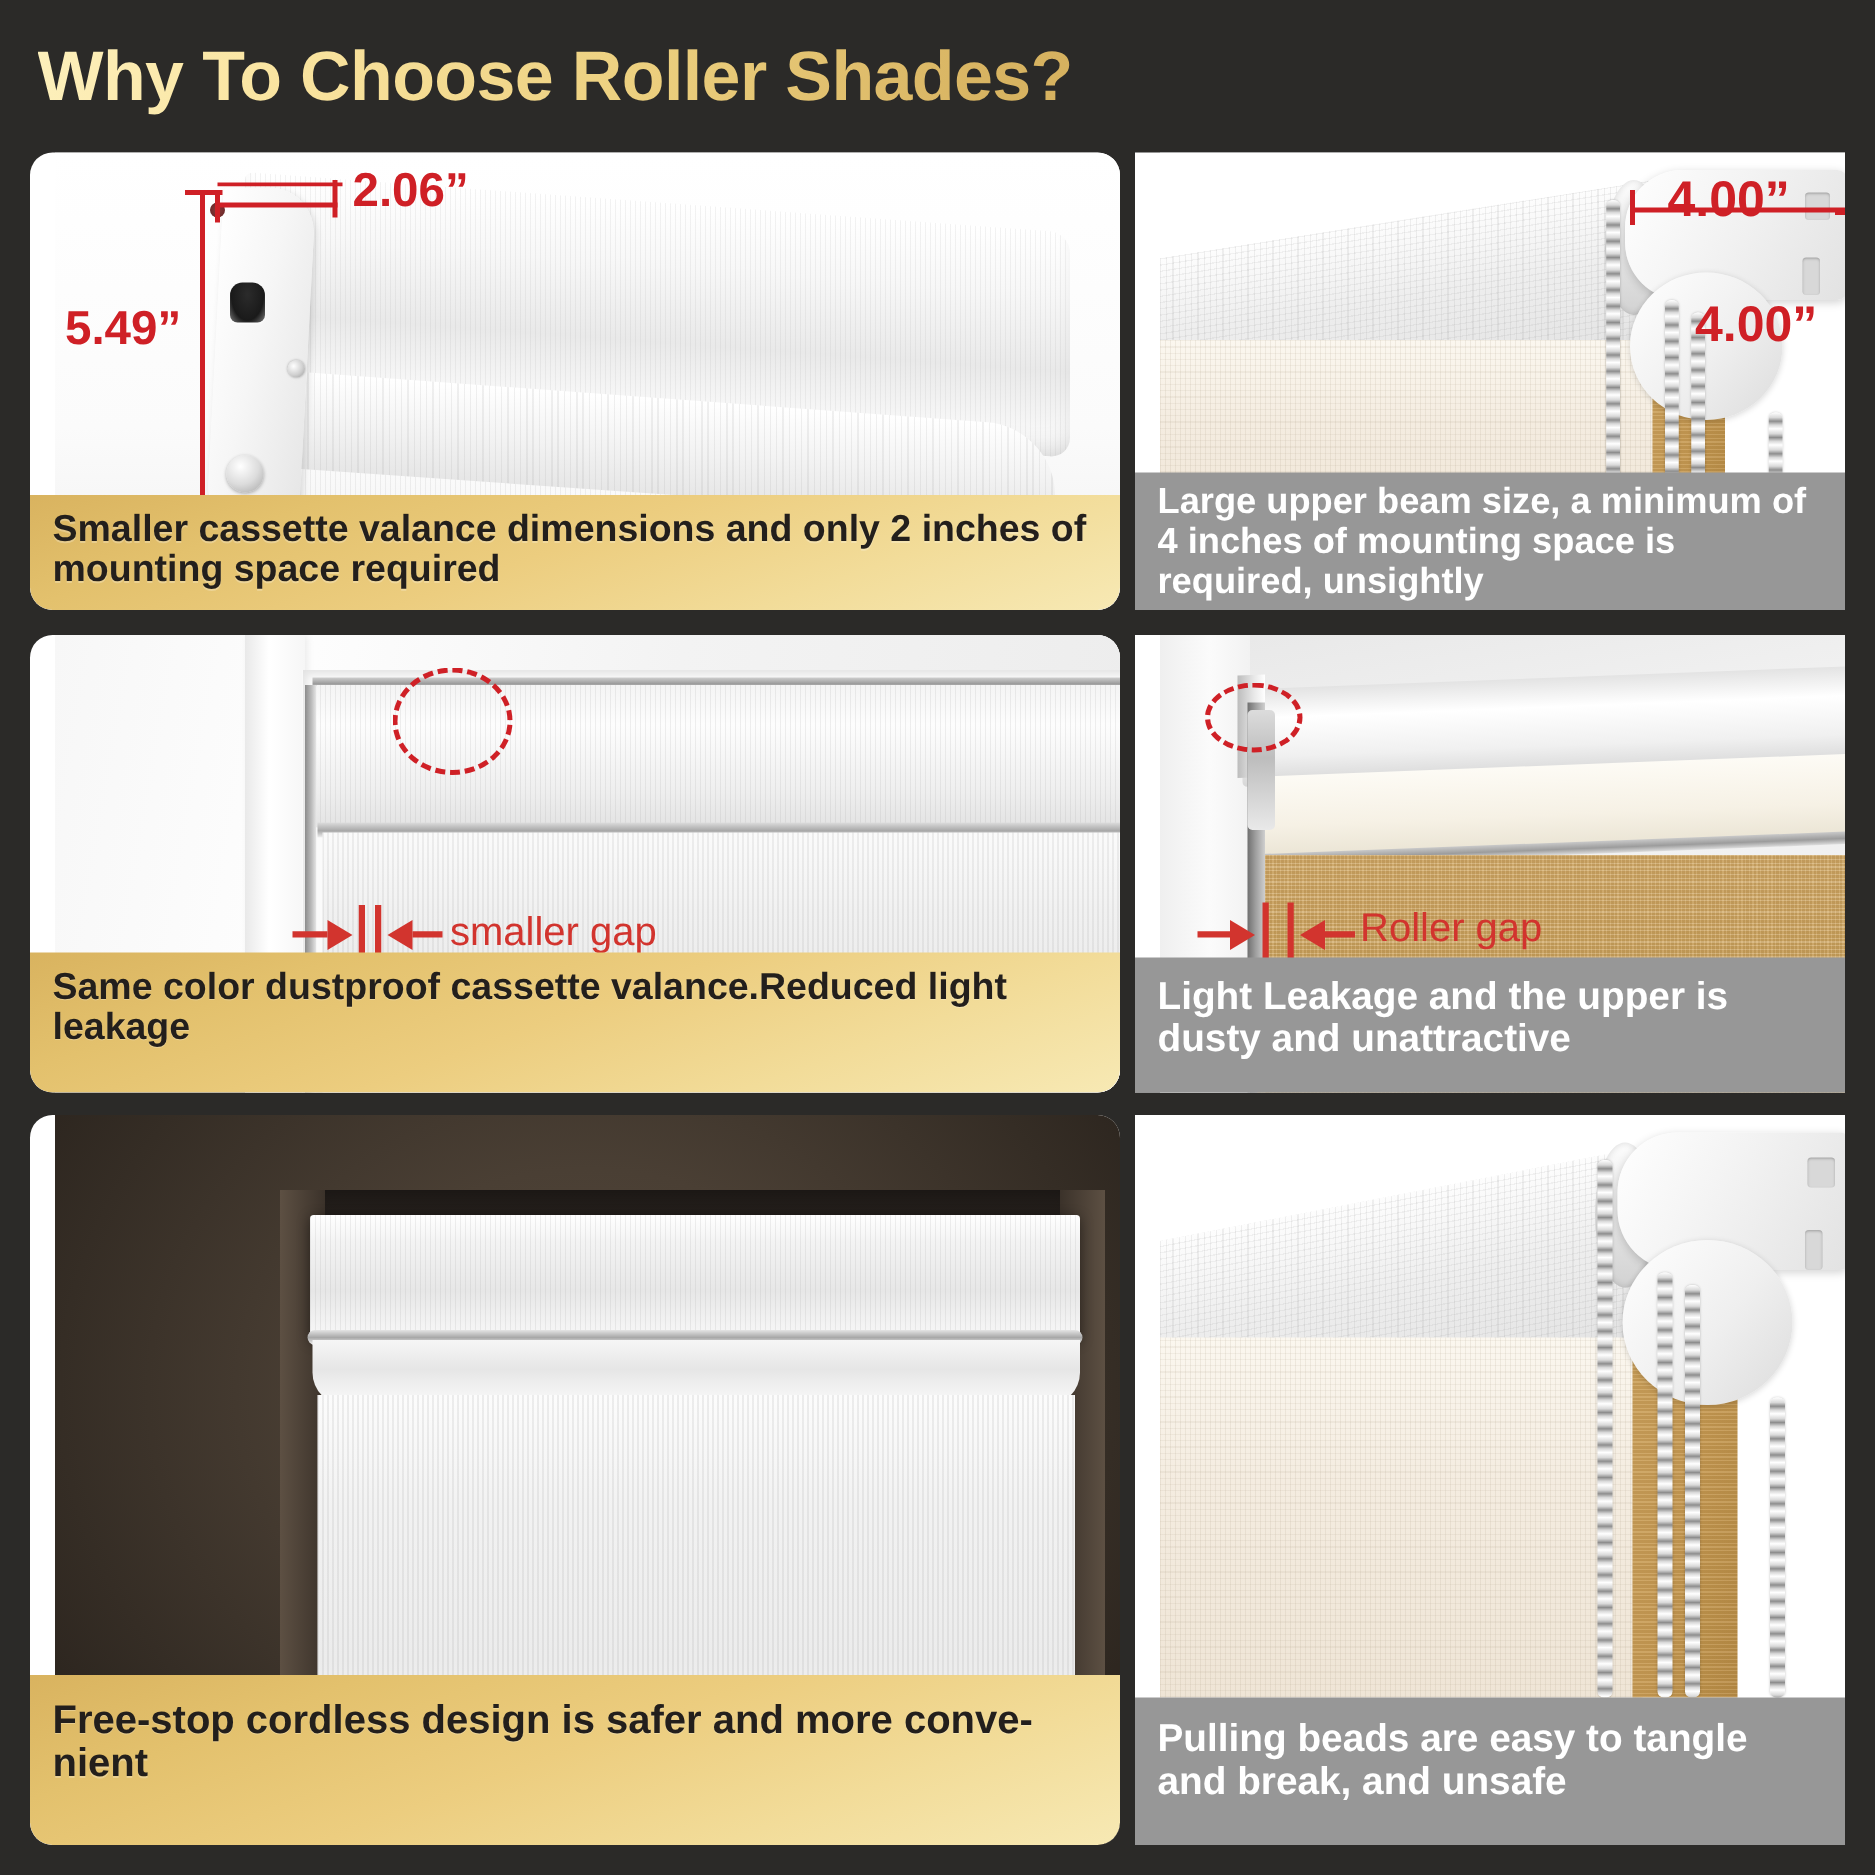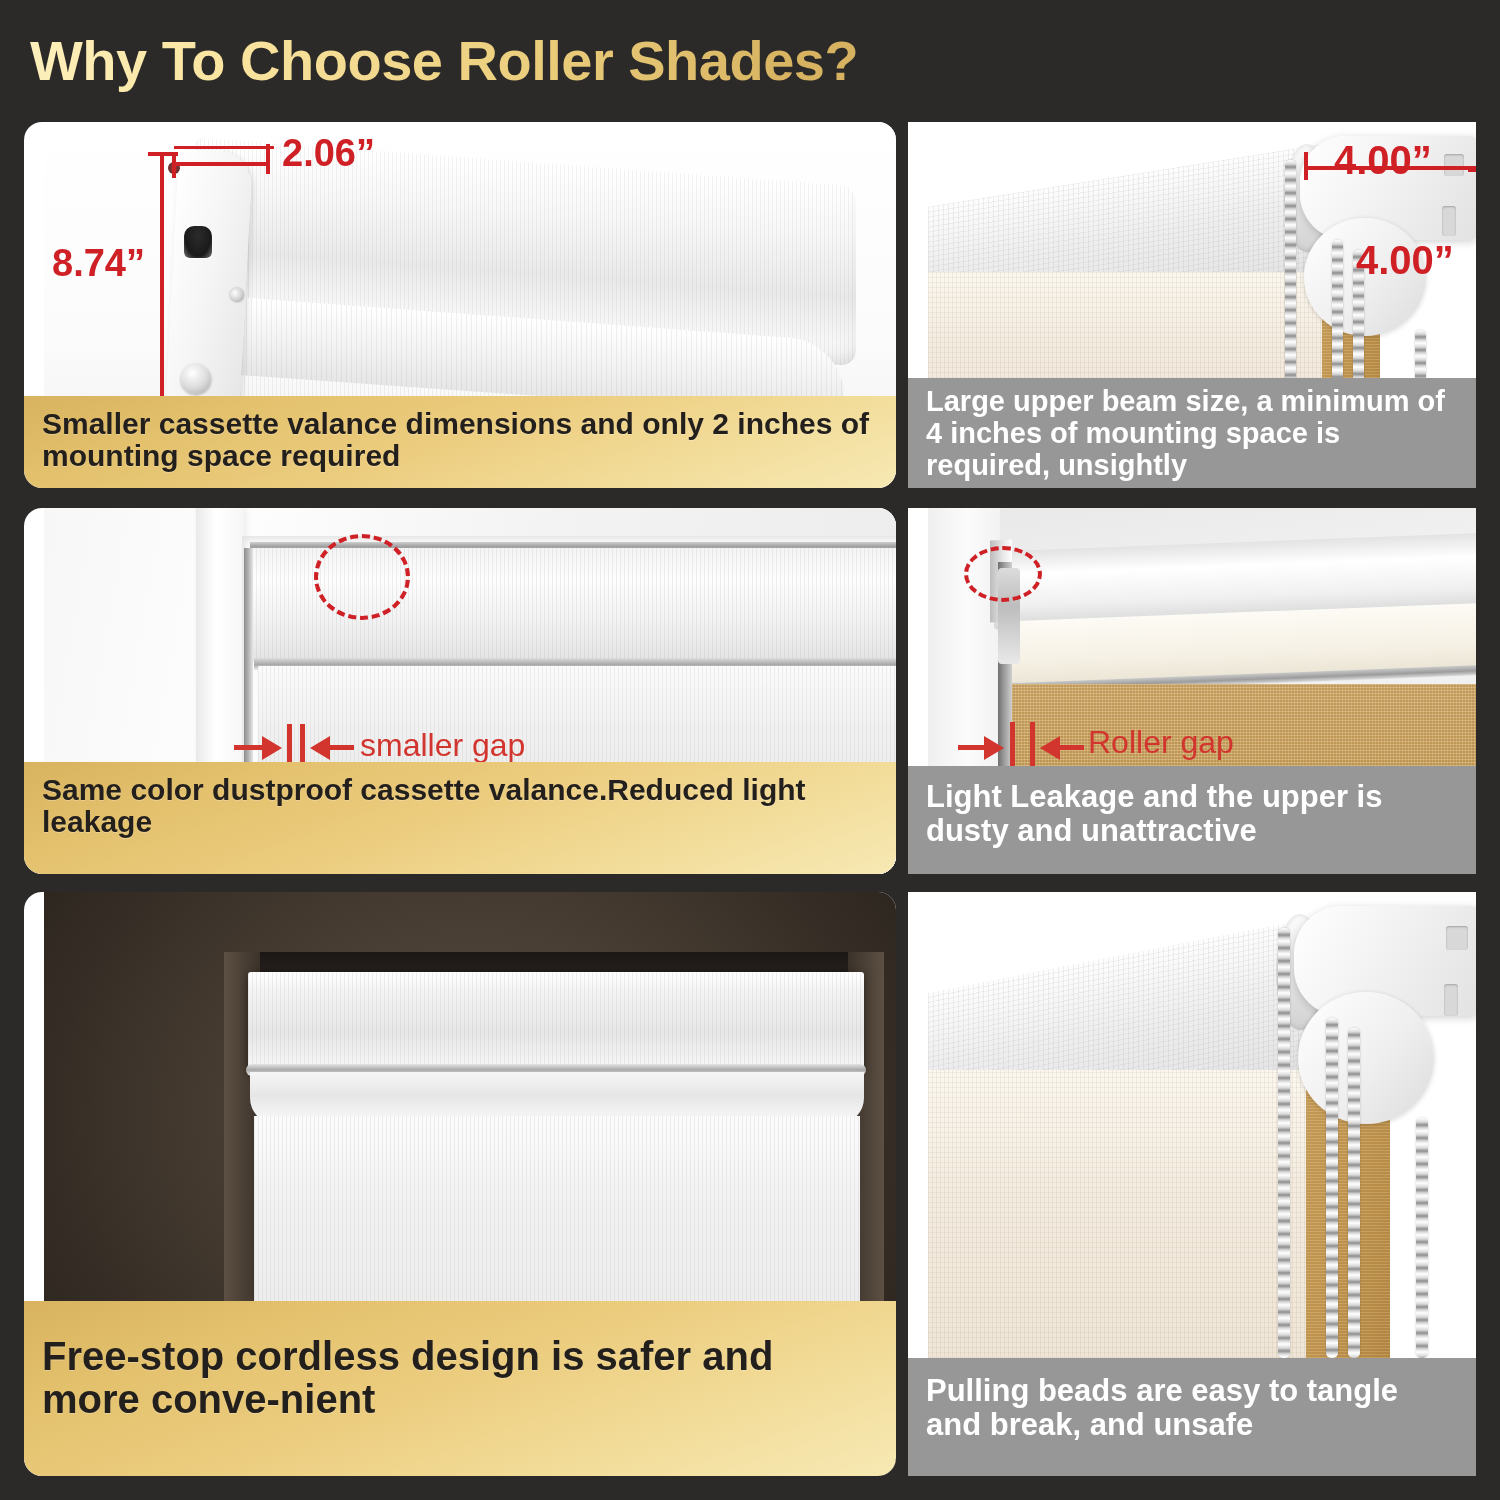--- a/index.html
+++ b/index.html
@@ -77,21 +77,21 @@
     z-index: 40;
   }
   .caption.gold {
     height: 92px;
     background: linear-gradient(160deg, #d9b35f 0%, #e3c16d 22%, #eccd7f 48%, #f2dc99 74%, #f7e9b4 100%);
     color: #231f1c;
     border-bottom-left-radius: 18px;
     border-bottom-right-radius: 18px;
     text-shadow: 0 1px 0 rgba(255,255,255,.25);
   }
-  #panel-5 .caption.gold { height: 175px; font-size: 40px; padding-top: 34px; }
+  #panel-5 .caption.gold { height: 136px; font-size: 32px; padding-top: 18px; }
   #panel-3 .caption.gold { height: 112px; }
 
   .caption.gray {
     height: 110px;
     background: #979797;
     color: #ffffff;
     padding-top: 8px;
     font-size: 29px;
     line-height: 1.1;
   }
@@ -469,21 +469,21 @@
 
       <div class="dimline" id="p1-dimtop-guide"></div>
       <div class="dimline" id="p1-dimh"></div>
       <div class="dimline" id="p1-dimh-cap1"></div>
       <div class="dimline" id="p1-dimh-cap2"></div>
       <div class="dimline" id="p1-dimv"></div>
       <div class="dimline" id="p1-dimv-cap1"></div>
       <div class="dimline" id="p1-dimv-cap2"></div>
 
       <div class="dimtxt" id="p1-label-w">2.06”</div>
-      <div class="dimtxt" id="p1-label-h">8.74”</div>
+      <div class="dimtxt" id="p1-label-h">5.49”</div>
     </div>
 
     <div class="caption gold">Smaller cassette valance dimensions and only 2 inches of mounting space required</div>
   </div>
 
   <div class="panel" id="panel-2">
     <div class="photo bc-bg">
 
       <div class="bc-top-fabric" style="left:0;top:52px;width:412px;height:136px;transform:skewY(-9deg);"></div>
       <div class="bc-main-fabric" style="left:0;top:150px;width:402px;height:166px;"></div>

